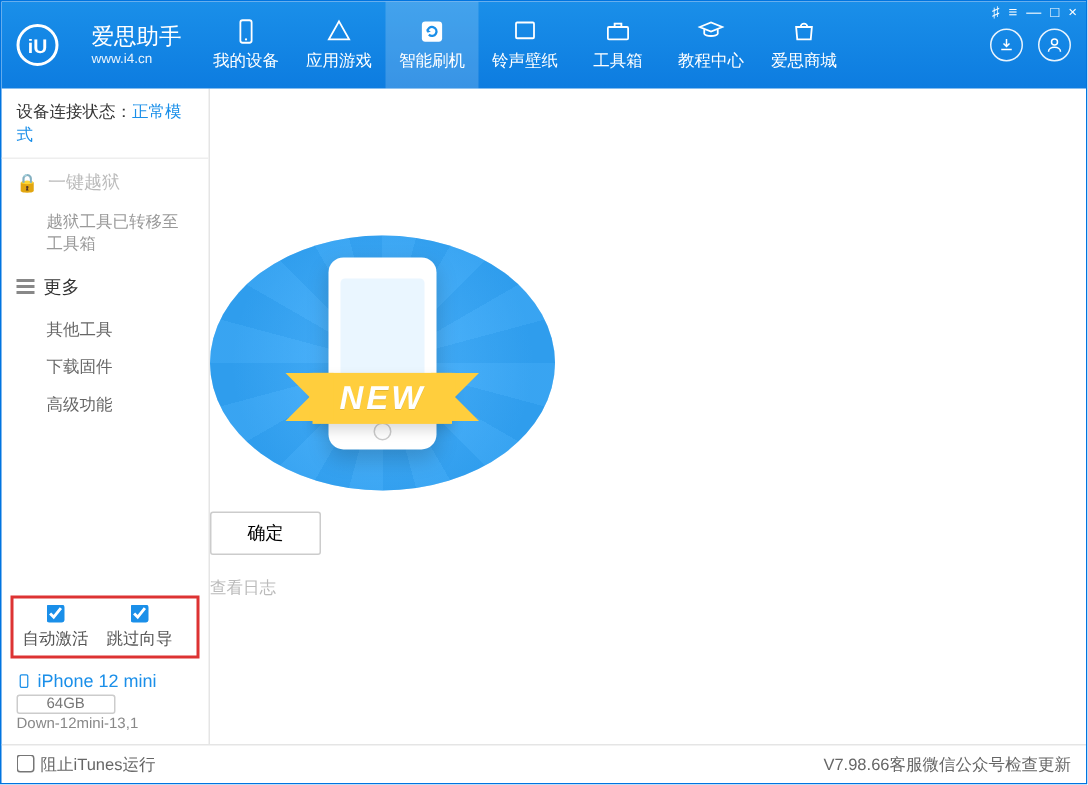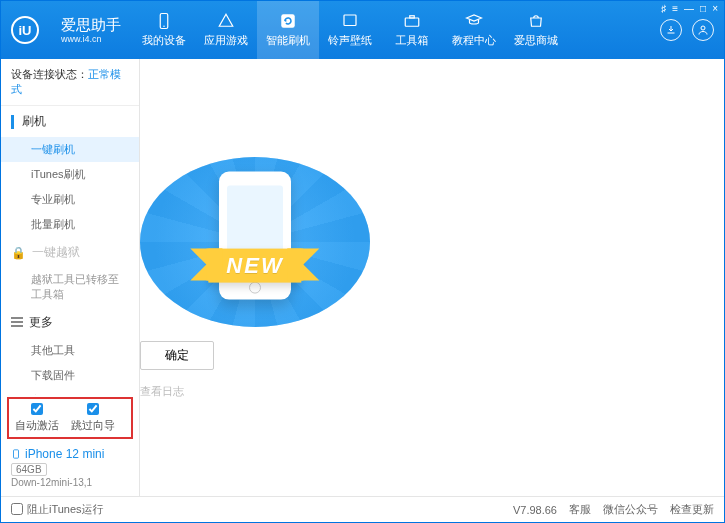--- a/index.html
+++ b/index.html
@@ -38,21 +38,21 @@
 .sub.active { background: #e6f3ff; color: #1a8fe9; }
 .sub-note { padding: 4px 0 4px 30px; font-size: 11px; color: #999; line-height: 1.4; }
 .sidebar-scroll { flex: 1; overflow: hidden; }
 
 .checkrow { border: 2px solid #d33; margin: 2px 6px; padding: 4px 6px; display: flex; gap: 12px; }
 .checkrow label { display: flex; align-items: center; gap: 3px; font-size: 11px; color: #555; flex-direction: column; }
 .checkrow input { accent-color: #1a8fe9; width: 12px; height: 12px; }
 
 .device { padding: 6px 10px 8px; }
 .device-name { color: #1a8fe9; font-size: 12px; display: flex; align-items: flex-start; gap: 4px; }
-.device-cap { display: inline-block; border: 1px solid #ccc; border-radius: 2px; padding: 0 4px; font-size: 10px; color: #777; margin-top: 2px; }
+.device-cap { display: inline-block; border: 1px solid #ccc; border-radius: 2px; padding: 0 19px; font-size: 10px; color: #777; margin-top: 2px; }
 .device-desc { font-size: 10px; color: #888; margin-top: 1px; }
 
 
 .main { flex: 1; display: flex; flex-direction: column; align-items: flex-start; justify-content: center; gap: 14px; }
 .illus { position: relative; width: 230px; height: 170px; }
 .rays { position: absolute; inset: 0; border-radius: 50%; background: radial-gradient(circle, #57b9ff 0%, #2f9ded 70%); overflow: hidden; }
 .rays::before { content: ""; position: absolute; inset: -20px; background: repeating-conic-gradient(#4ab1fa 0 15deg, #2f9ded 15deg 30deg); opacity: .35; }
 .phone { position: absolute; left: 50%; top: 50%; transform: translate(-50%, -55%); width: 72px; height: 128px; background: #fff; border-radius: 10px; box-shadow: 0 6px 14px rgba(0,0,0,.18); }
 .phone::before { content: ""; position: absolute; left: 8px; right: 8px; top: 14px; bottom: 18px; background: #eaf6ff; border-radius: 3px; }
 .phone::after { content: ""; position: absolute; left: 50%; transform: translateX(-50%); bottom: 6px; width: 10px; height: 10px; border: 1px solid #ccc; border-radius: 50%; }
@@ -61,21 +61,21 @@
 .ribbon::before, .ribbon::after { content: ""; position: absolute; top: 0; width: 0; height: 0; border: 16px solid #ffce3d; }
 .ribbon::before { left: -18px; border-left-color: transparent; }
 .ribbon::after { right: -18px; border-right-color: transparent; }
 .msg { font-size: 15px; color: #333; }
 .btn-ok { border: 1px solid #ccc; background: #fff; padding: 5px 24px; font-size: 12px; cursor: pointer; border-radius: 2px; }
 .loglink { color: #bbb; font-size: 11px; cursor: pointer; }
 
 
 .footer { height: 26px; border-top: 1px solid #e5e5e5; display: flex; align-items: center; padding: 0 10px; font-size: 11px; color: #666; }
 .footer .spacer { flex: 1; }
-.footer .f-item { margin-left: 12px; cursor: pointer; }
+.footer .f-item { cursor: pointer; }
 .footer input { width: 12px; height: 12px; margin-right: 4px; vertical-align: -2px; }
 .hamb { display: inline-flex; flex-direction: column; gap: 2px; }
 .hamb i { display: block; width: 12px; height: 2px; background: #888; }
 </style>
 </head>
 <body>
 
 <div class="app">
 
   <div class="header">
@@ -171,30 +171,20 @@
         </div>
     </div>
   </div>
 
   <div class="body">
     <div class="sidebar">
       <div class="status">
         <span>设备连接状态：</span><span class="status-val">正常模式</span>
       </div>
       <div class="sidebar-scroll">
-        <div class="group">
-          <div class="group-h">
-              <span class="bar"></span>
-              <span>刷机</span>
-            </div>
-          <div class="sub active">一键刷机</div>
-          <div class="sub">iTunes刷机</div>
-          <div class="sub">专业刷机</div>
-          <div class="sub">批量刷机</div>
-        </div>
         <div class="group">
           <div class="group-h locked">
             <span class="lock">🔒</span>
             <span>一键越狱</span>
           </div>
           <div class="sub-note">
             <span>越狱工具已转移至</span><br><span>工具箱</span>
           </div>
         </div>
         <div class="group">

